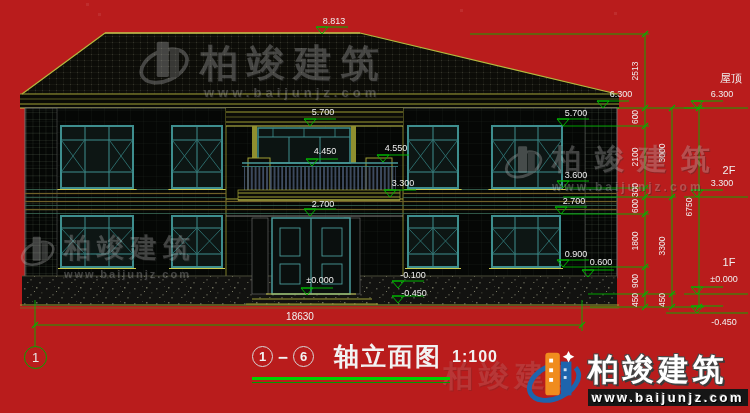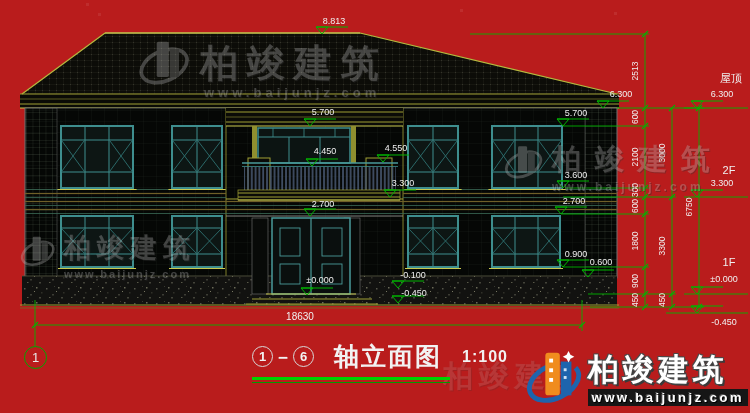--- a/index.html
+++ b/index.html
@@ -24,21 +24,21 @@
   .wm-row{display:flex;align-items:flex-start;}
   .wm-glyph{flex:0 0 auto;margin-right:6px;}
   
   #titleblock{position:absolute;left:252px;top:340px;color:#f2f2f2;}
   .title-line{display:flex;align-items:center;}
   .axis-bub{display:inline-flex;align-items:center;justify-content:center;
     width:19px;height:19px;border:1.6px solid #d8d8d8;border-radius:50%;
     font-size:13px;font-weight:bold;color:#f2f2f2;}
   .title-sep{font-size:18px;font-weight:bold;margin:0 1px;}
   .title-name{font-size:25px;font-weight:bold;letter-spacing:2px;margin-left:20px;}
-  .title-scale{font-size:16px;font-weight:bold;margin-left:20px;letter-spacing:1px;}
+  .title-scale{font-size:16px;font-weight:bold;margin-left:10px;letter-spacing:1px;}
   .title-underline{height:3px;background:#00d200;margin-top:4px;width:198px;}
   .title-underline2{height:1px;background:#009a00;margin-top:2px;width:198px;}
   
   #axis1{position:absolute;left:24px;top:346px;width:21px;height:21px;border:1.4px solid #00a800;
     border-radius:50%;color:#e8e8e8;font-size:13px;display:flex;align-items:center;justify-content:center;}
   
   #logo{position:absolute;right:2px;bottom:4px;display:flex;align-items:center;}
   #logo .lg-text{margin-left:4px;}
   #logo .lg-brand{font-size:31px;font-weight:bold;color:#fff;letter-spacing:4px;
      text-shadow:-1px -1px 0 #4a4a4a,1px -1px 0 #4a4a4a,-1px 1px 0 #4a4a4a,2px 2px 0 #3a3a3a;}

